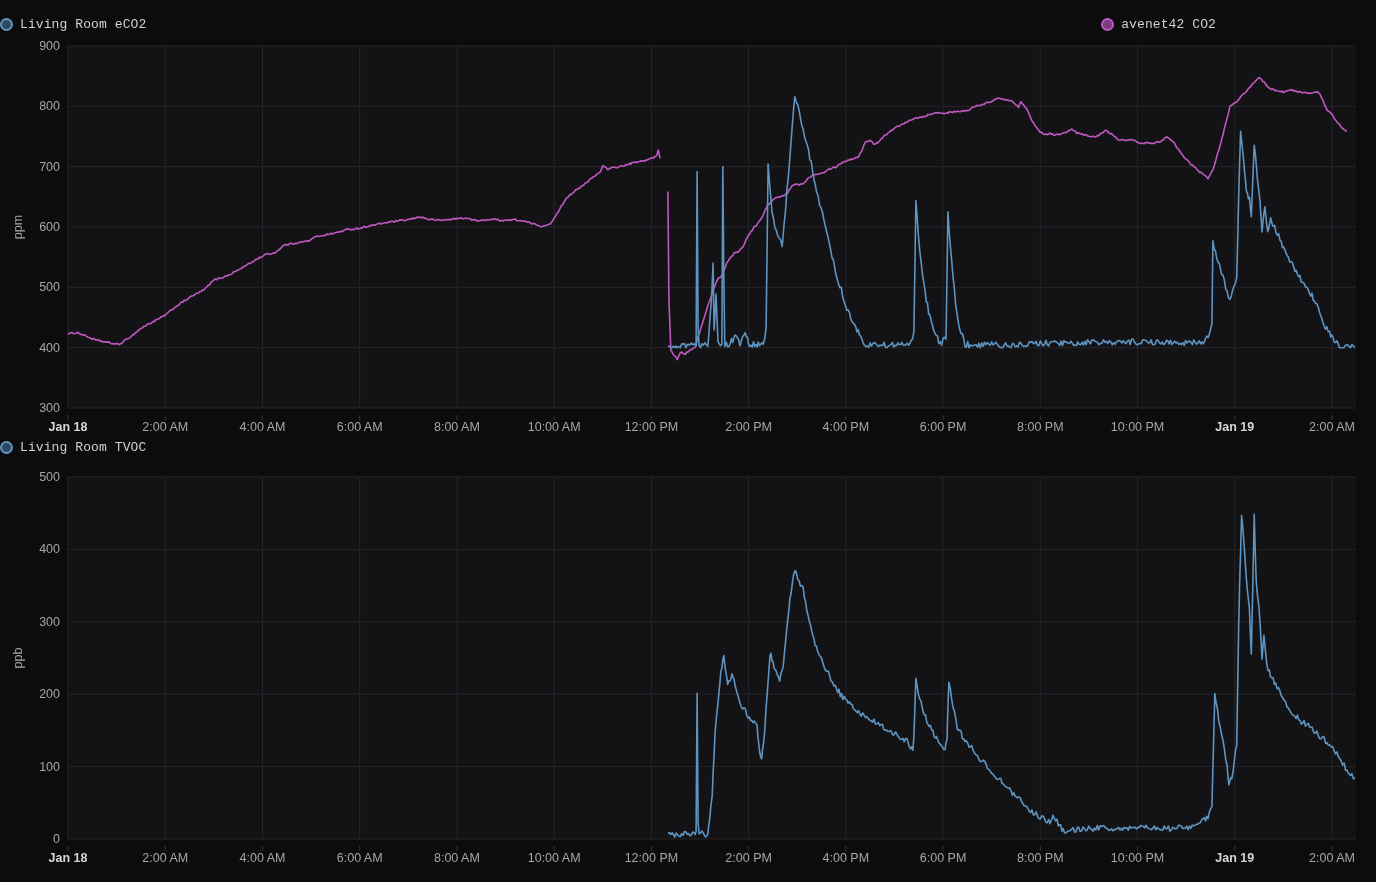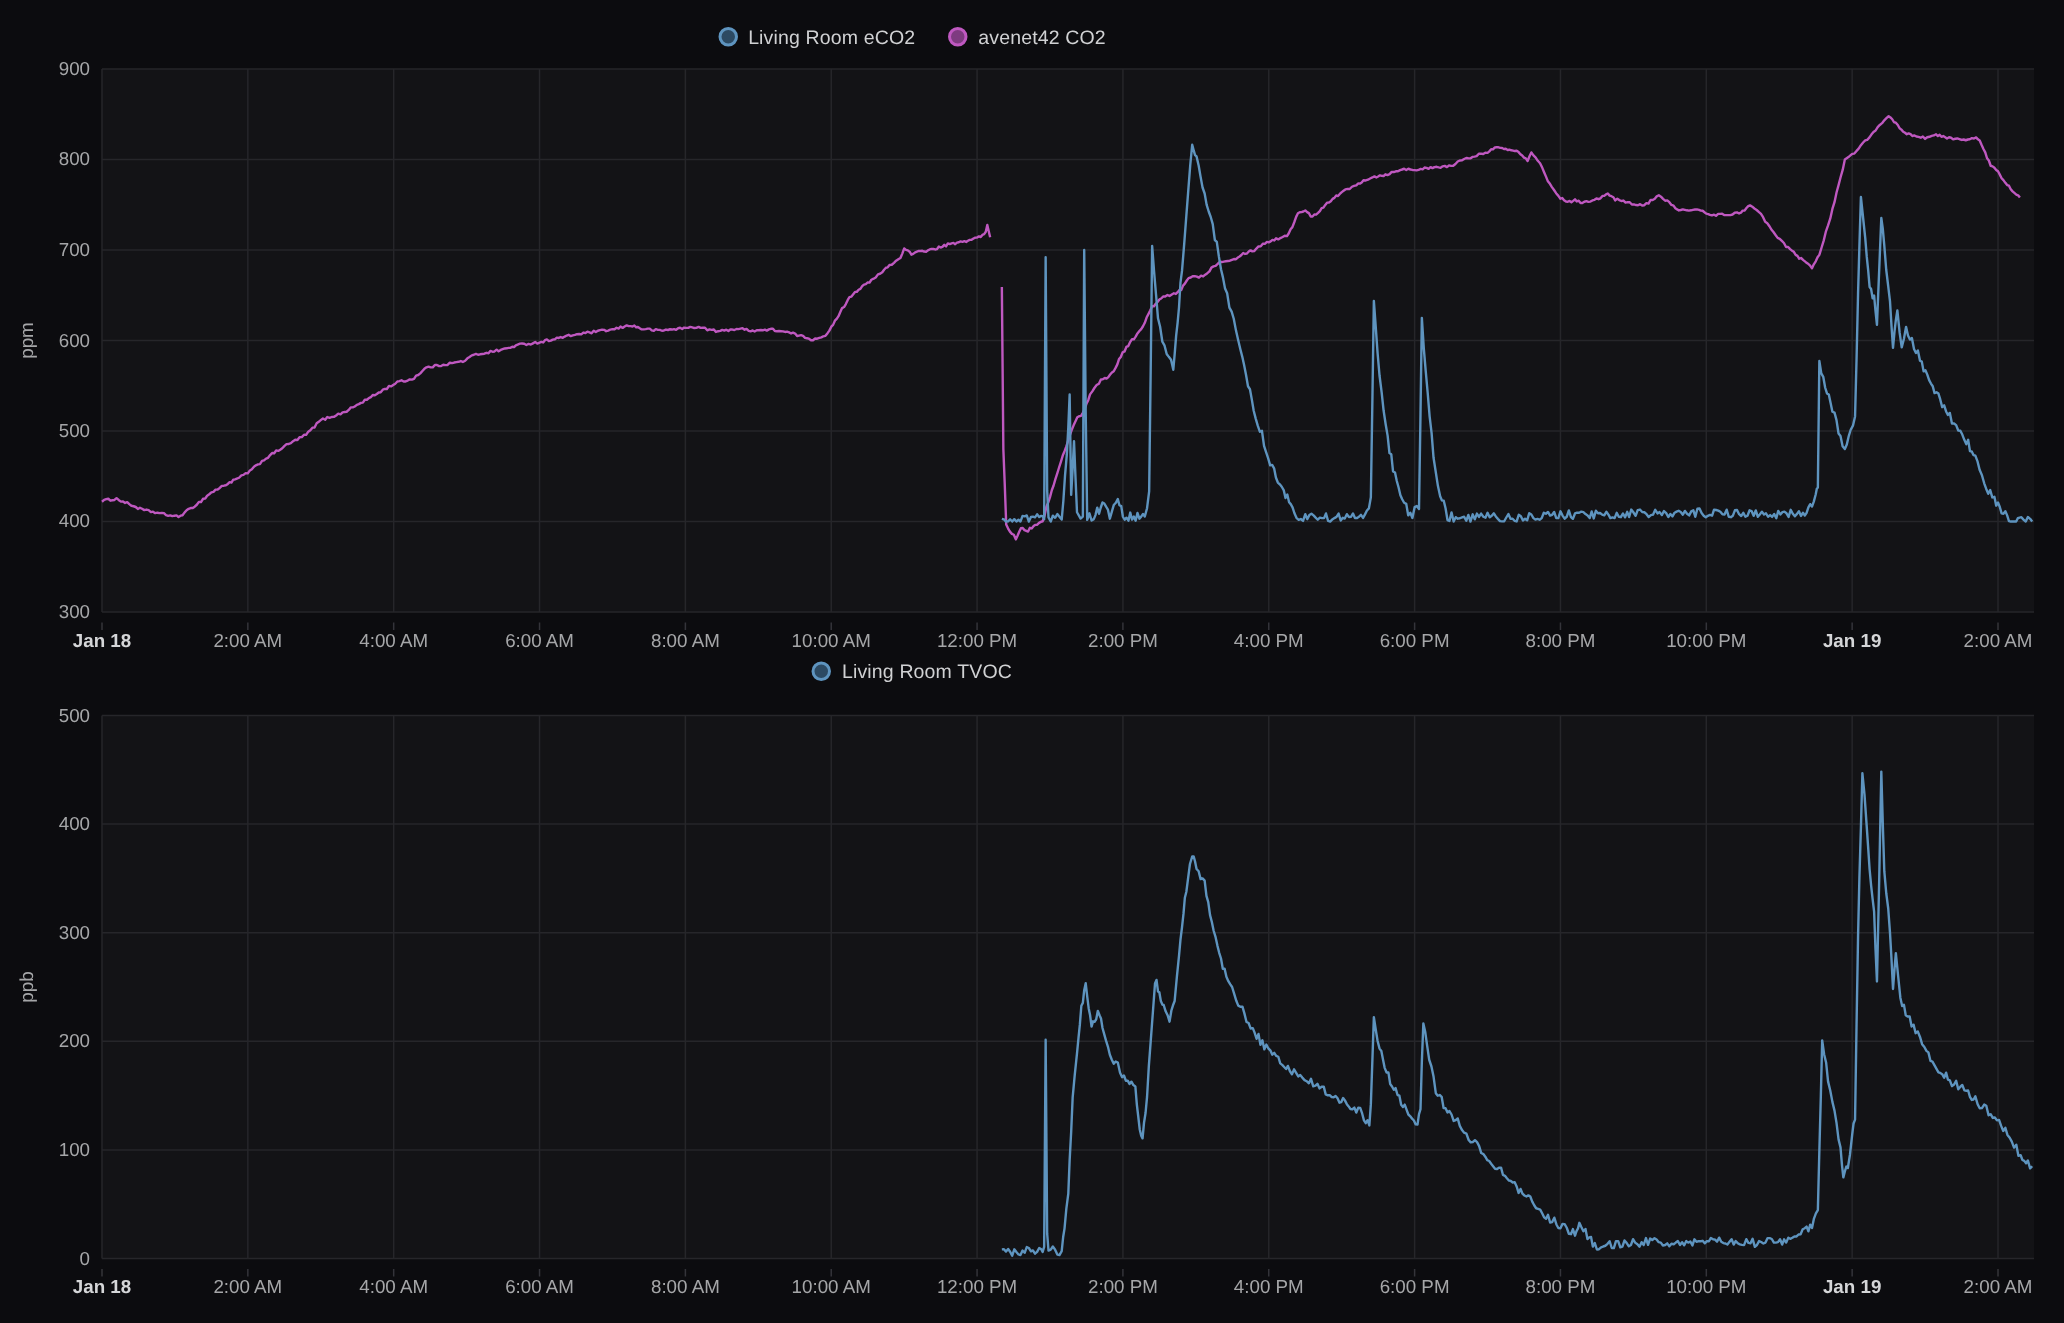--- a/index.html
+++ b/index.html
@@ -1,19 +1,19 @@
 <!DOCTYPE html>
 <html><head>
 <meta charset="utf-8">
 <style>
   html,body{margin:0;padding:0;background:#0c0c0f;}
   body{width:1376px;height:882px;overflow:hidden;position:relative;
        font-family:"Liberation Sans",sans-serif;}
-  .legend{position:absolute;left:0;width:1216px;display:flex;justify-content:center;
-          align-items:center;gap:22px;height:20px;}
+  .legend{position:absolute;left:0;width:1216px;display:flex;justify-content:space-between;
+          align-items:center;gap:22px;height:20px;font-family:Liberation Mono, monospace;}
   .legend-item{display:flex;align-items:center;gap:7px;cursor:pointer;}
   .legend-dot{width:13px;height:13px;border-radius:50%;box-sizing:border-box;}
   .legend-label{font-size:13px;color:#d0d1d3;letter-spacing:.1px;}
   svg{position:absolute;left:0;top:0;}
   text{font-family:"Liberation Sans",sans-serif;}
 </style>
 </head>
 <body style="background: rgb(12, 12, 15);">
 
 <div class="legend" id="legend-co2" style="top:14px;">

